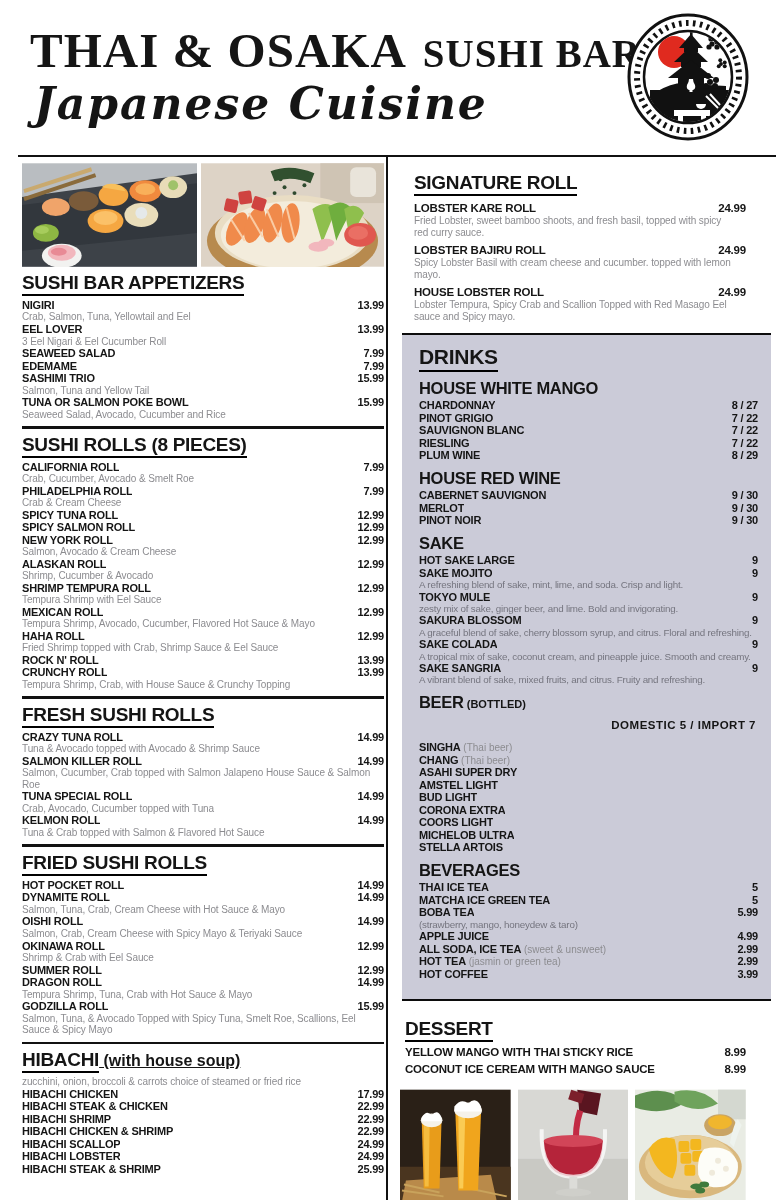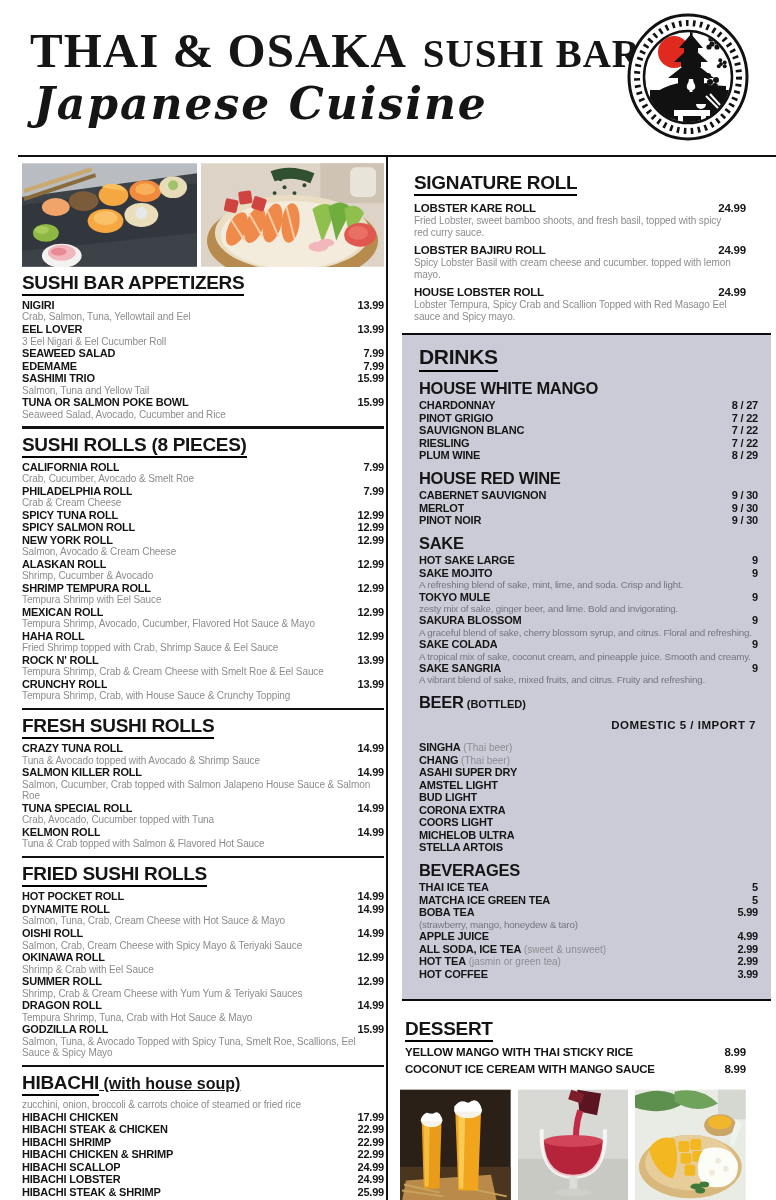--- a/index.html
+++ b/index.html
@@ -276,21 +276,20 @@
           <div class="desc">Tempura Shrimp, Avocado, Cucumber, Flavored Hot Sauce &amp; Mayo</div>
           <div class="row">
             <span class="nm">HAHA ROLL</span>
             <span class="pr">12.99</span>
           </div>
           <div class="desc">Fried Shrimp topped with Crab, Shrimp Sauce &amp; Eel Sauce</div>
           <div class="row">
             <span class="nm">ROCK N' ROLL</span>
             <span class="pr">13.99</span>
           </div>
-          <div class="desc">Tempura Shrimp, Crab &amp; Cream Cheese with Smelt Roe &amp; Eel Sauce</div>
           <div class="row">
             <span class="nm">CRUNCHY ROLL</span>
             <span class="pr">13.99</span>
           </div>
           <div class="desc">Tempura Shrimp, Crab, with House Sauce &amp; Crunchy Topping</div>
         </section>
         <div class="sect-rule"></div>
         <section class="sect">
           <h2 class="sect-title"><span class="ul">FRESH SUSHI ROLLS</span></h2>
           <div class="row">
@@ -333,21 +332,20 @@
           <div class="desc">Salmon, Crab, Cream Cheese with Spicy Mayo &amp; Teriyaki Sauce</div>
           <div class="row">
             <span class="nm">OKINAWA ROLL</span>
             <span class="pr">12.99</span>
           </div>
           <div class="desc">Shrimp &amp; Crab with Eel Sauce</div>
           <div class="row">
             <span class="nm">SUMMER ROLL</span>
             <span class="pr">12.99</span>
           </div>
-          <div class="desc">Shrimp, Crab &amp; Cream Cheese with Yum Yum &amp; Teriyaki Sauces</div>
           <div class="row">
             <span class="nm">DRAGON ROLL</span>
             <span class="pr">14.99</span>
           </div>
           <div class="desc">Tempura Shrimp, Tuna, Crab with Hot Sauce &amp; Mayo</div>
           <div class="row">
             <span class="nm">GODZILLA ROLL</span>
             <span class="pr">15.99</span>
           </div>
           <div class="desc">Salmon, Tuna, &amp; Avocado Topped with Spicy Tuna, Smelt Roe, Scallions, Eel Sauce &amp; Spicy Mayo</div>

